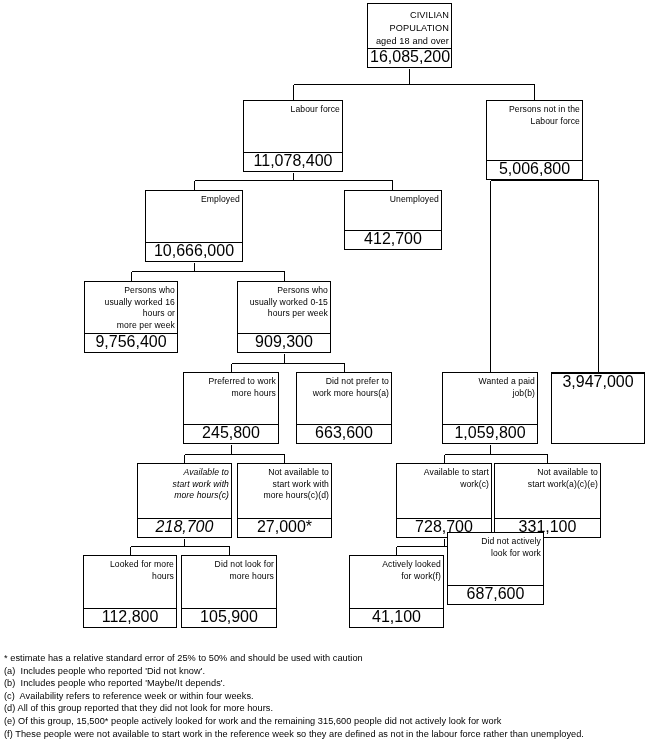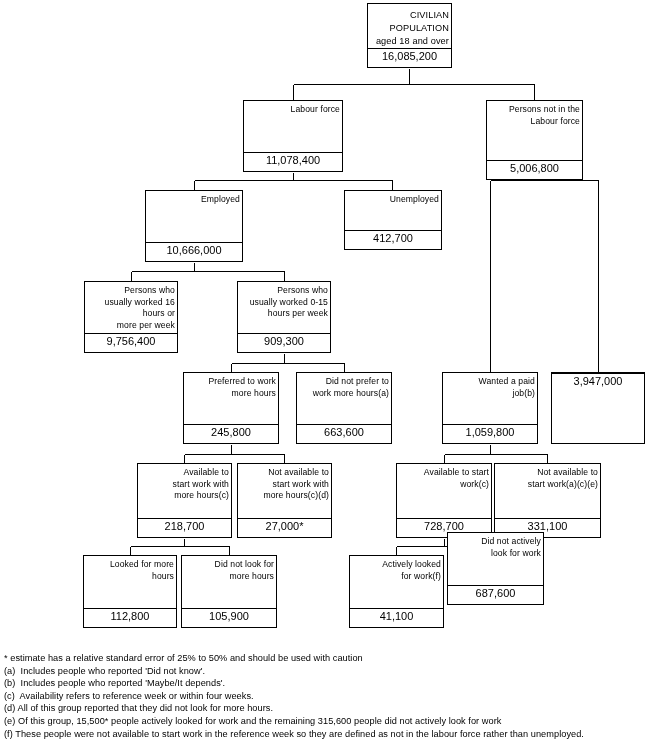--- a/index.html
+++ b/index.html
@@ -41,21 +41,21 @@
     text-align: right;
     font-size: 8.6px;
     line-height: 11.5px;
     padding: 3px 2px 0 2px;
     letter-spacing: 0.1px;
     white-space: pre-line;
   }
   .node-value {
     border-top: 1px solid #000000;
     text-align: center;
-    font-size: 11px;
+    font-size: 16px;
     line-height: 13px;
     padding: 1px 2px 2px 2px;
     height: 19px;
     box-sizing: border-box;
     flex: 0 0 auto;
   }
   .node.root .node-label {
     font-size: 9.2px;
     line-height: 13px;
     padding-top: 5px;
@@ -159,21 +159,21 @@
   <div class="node" style="left:442px; top:372px; width:96px; height:72px;">
     <div class="node-label">Wanted a paid
 job(b)</div>
     <div class="node-value">1,059,800</div>
   </div>
 
   <div class="node" style="left:551px; top:372px; width:94px; height:72px;">
     <div class="node-value">3,947,000</div>
   </div>
 
-  <div class="node" style="left:137px; top:463px; width:95px; height:75px;">
+  <div class="node" style="left:137px; top:463px; width:95px; height:75px;font-style:italic;">
     <div class="node-label">Available to
 start work with
 more hours(c)</div>
     <div class="node-value">218,700</div>
   </div>
 
   <div class="node" style="left:237px; top:463px; width:95px; height:75px;">
     <div class="node-label">Not available to
 start work with
 more hours(c)(d)</div>

